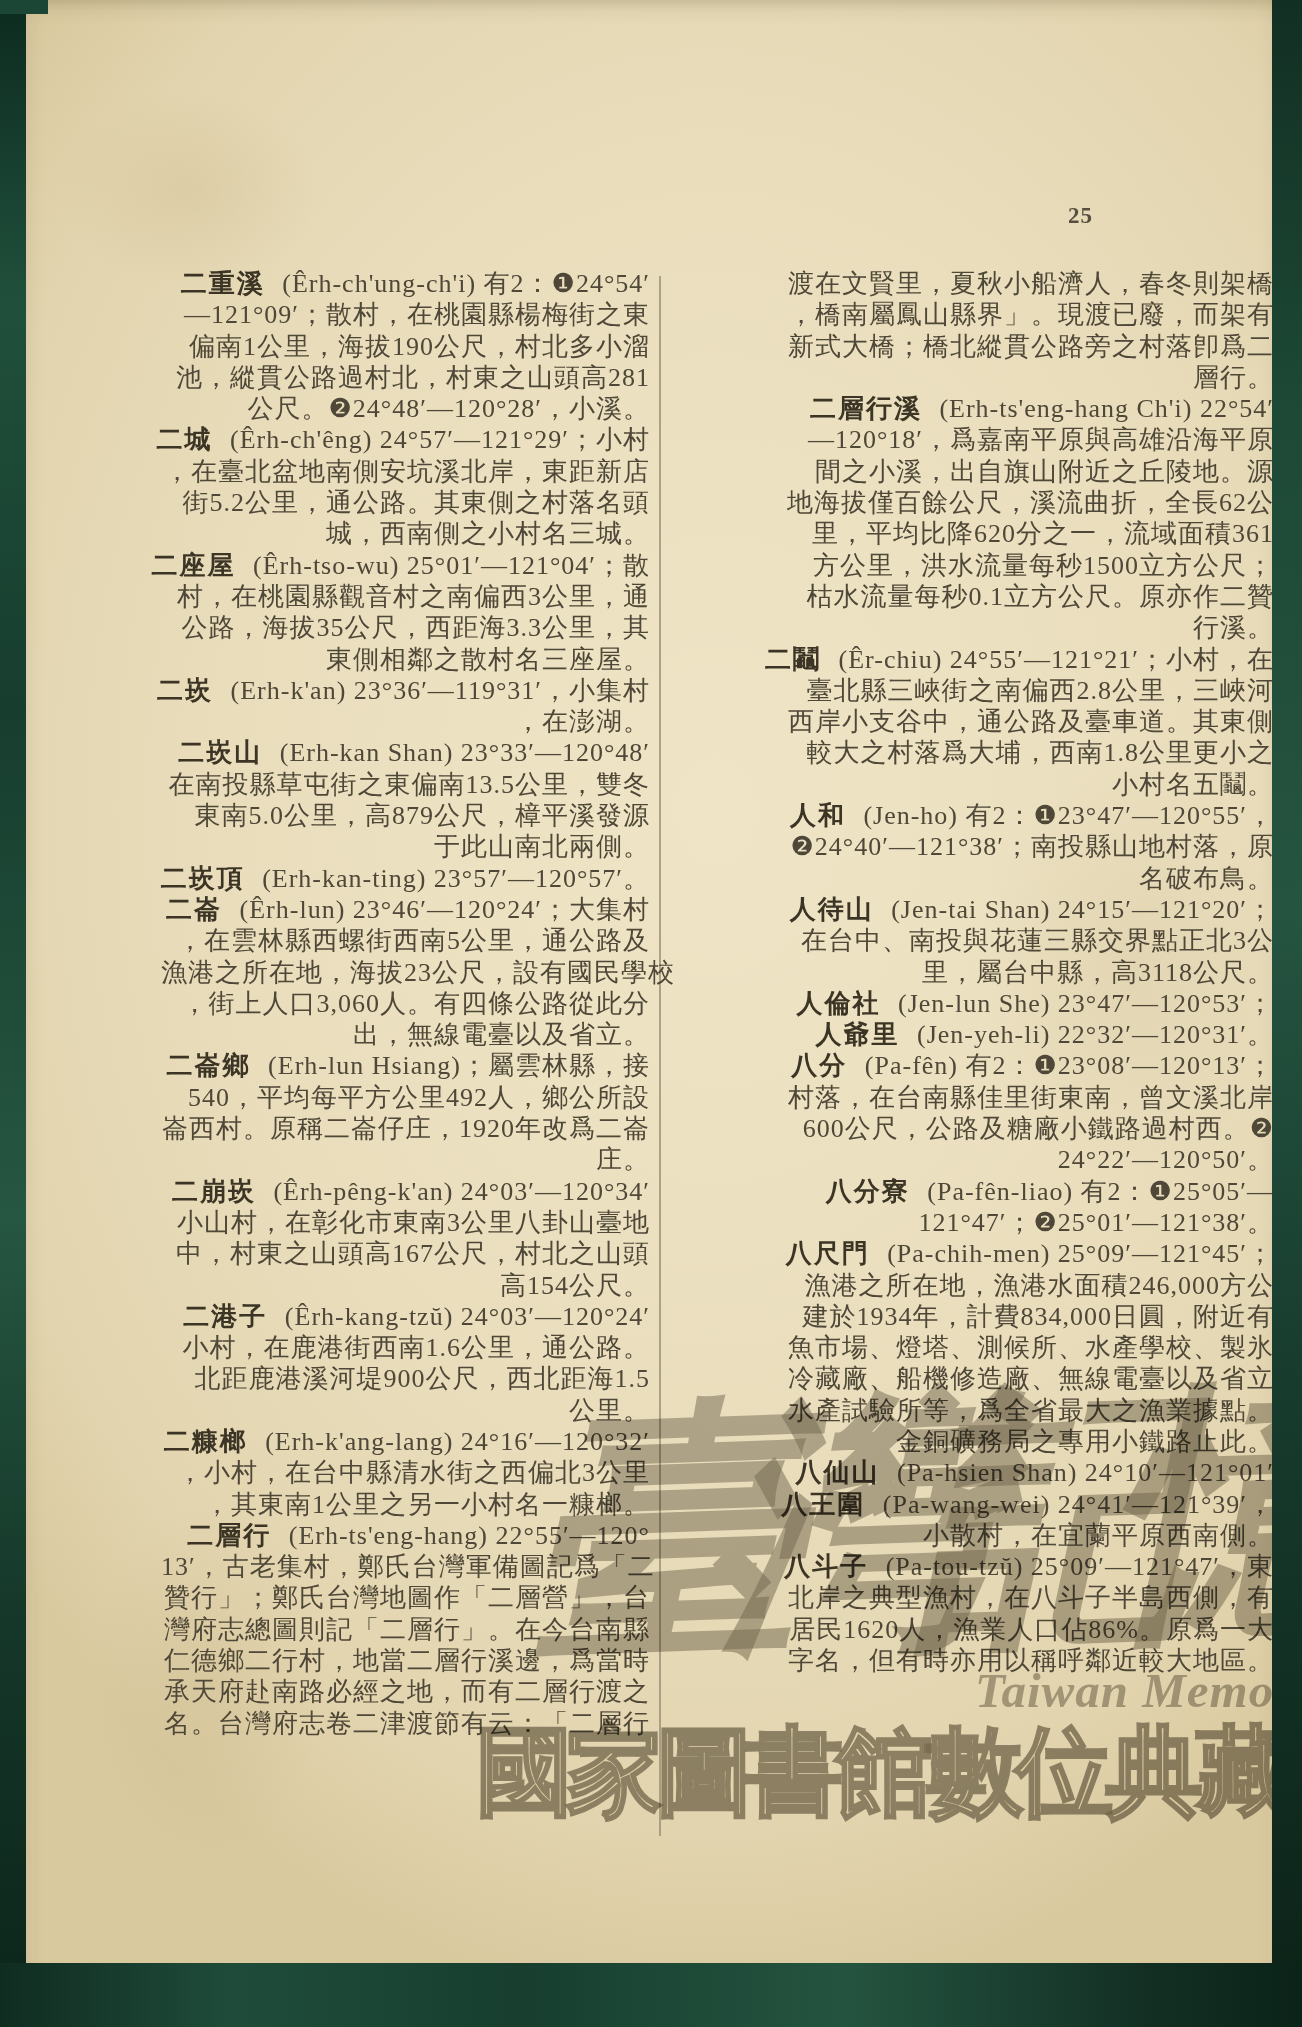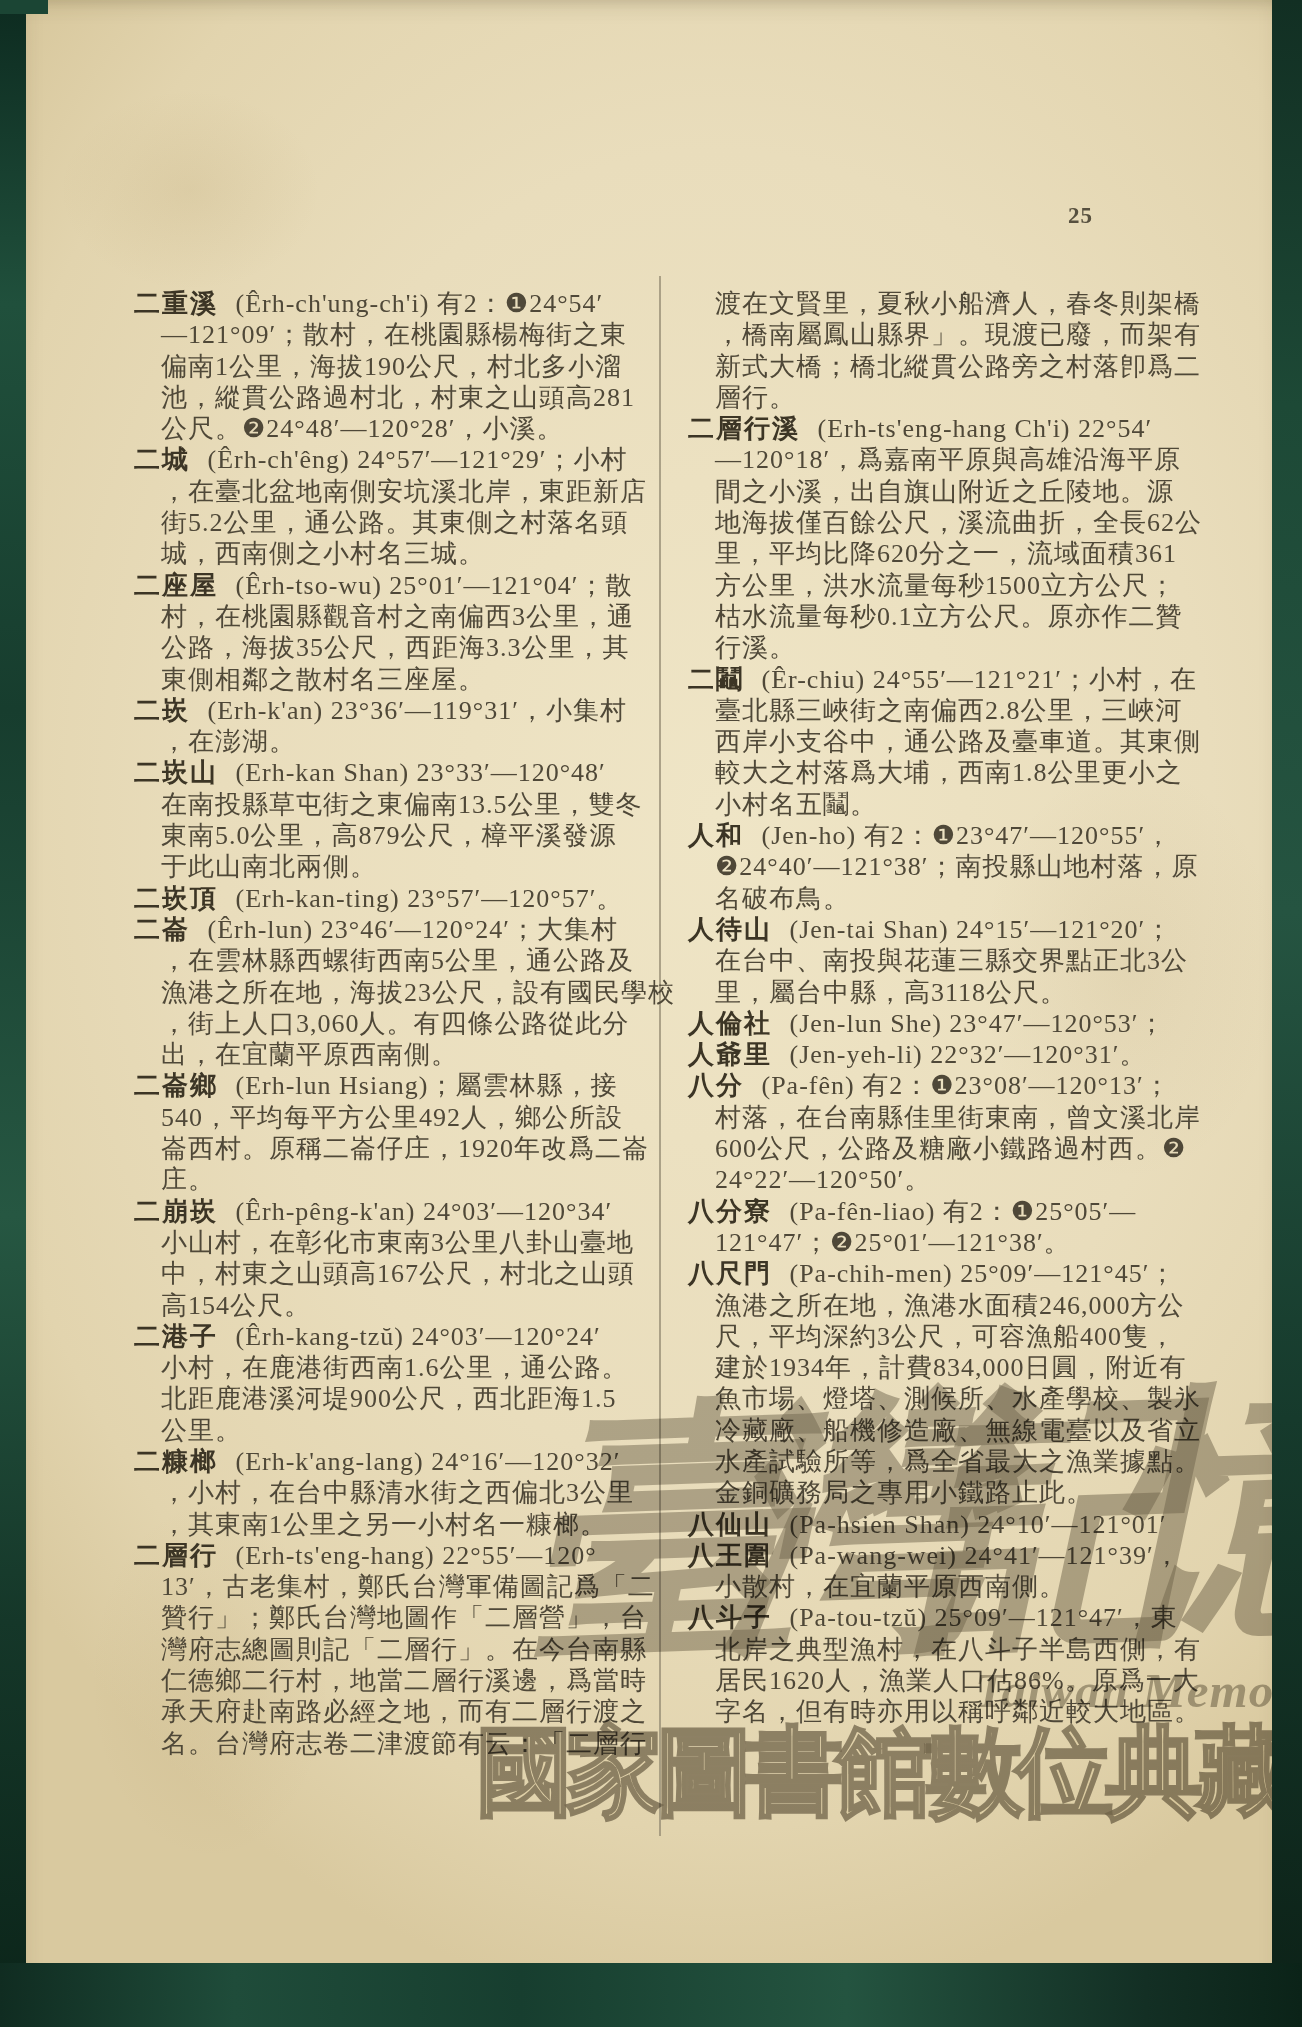--- a/index.html
+++ b/index.html
@@ -30,21 +30,21 @@
     background:radial-gradient(closest-side,rgba(150,120,60,.10),rgba(150,120,60,0));}
   .stain2{position:absolute;left:980px;top:760px;width:300px;height:420px;border-radius:50%;
     background:radial-gradient(closest-side,rgba(140,110,55,.08),rgba(140,110,55,0));}
   .stain3{position:absolute;left:90px;top:1500px;width:240px;height:360px;border-radius:50%;
     background:radial-gradient(closest-side,rgba(140,110,55,.07),rgba(140,110,55,0));}
 
   .pageno{position:absolute;left:1068px;top:203px;font-size:23px;color:#57503f;letter-spacing:1px;font-weight:bold;}
 
   .divider{position:absolute;left:659px;top:276px;width:2px;height:1560px;background:#968c74;opacity:.75;}
 
-  .col{position:absolute;top:288px;}
+  .col{position:absolute;top:268px;text-align:right;}
   .col-left{left:134px;width:516px;}
   .col-right{left:688px;width:586px;}
   .line{height:31.3px;line-height:31.3px;font-size:26px;color:#4f4838;letter-spacing:1px;white-space:nowrap;}
   .line.indent{padding-left:27px;}
   .head{font-weight:bold;color:#3c3525;margin-right:10px;letter-spacing:2px;}
 
   .wm{position:absolute;mix-blend-mode:multiply;pointer-events:none;}
   .wm-cursive{
     left:528px;top:1360px;width:800px;height:340px;
     font-size:272px;line-height:330px;font-style:italic;font-weight:bold;
@@ -92,21 +92,21 @@
       <div class="line indent"><span>，在澎湖。</span></div>
       <div class="line"><span class="head">二崁山</span><span> (Erh-kan Shan) 23°33′—120°48′</span></div>
       <div class="line indent"><span>在南投縣草屯街之東偏南13.5公里，雙冬</span></div>
       <div class="line indent"><span>東南5.0公里，高879公尺，樟平溪發源</span></div>
       <div class="line indent"><span>于此山南北兩側。</span></div>
       <div class="line"><span class="head">二崁頂</span><span> (Erh-kan-ting) 23°57′—120°57′。</span></div>
       <div class="line"><span class="head">二崙</span><span> (Êrh-lun) 23°46′—120°24′；大集村</span></div>
       <div class="line indent"><span>，在雲林縣西螺街西南5公里，通公路及</span></div>
       <div class="line indent"><span>漁港之所在地，海拔23公尺，設有國民學校</span></div>
       <div class="line indent"><span>，街上人口3,060人。有四條公路從此分</span></div>
-      <div class="line indent"><span>出，在宜蘭平原西南側。</span></div>
+      <div class="line indent"><span>出，無線電臺以及省立。</span></div>
       <div class="line"><span class="head">二崙鄉</span><span> (Erh-lun Hsiang)；屬雲林縣，接</span></div>
       <div class="line indent"><span>540，平均每平方公里492人，鄉公所設</span></div>
       <div class="line indent"><span>崙西村。原稱二崙仔庄，1920年改爲二崙</span></div>
       <div class="line indent"><span>庄。</span></div>
       <div class="line"><span class="head">二崩崁</span><span> (Êrh-pêng-k'an) 24°03′—120°34′</span></div>
       <div class="line indent"><span>小山村，在彰化市東南3公里八卦山臺地</span></div>
       <div class="line indent"><span>中，村東之山頭高167公尺，村北之山頭</span></div>
       <div class="line indent"><span>高154公尺。</span></div>
       <div class="line"><span class="head">二港子</span><span> (Êrh-kang-tzŭ) 24°03′—120°24′</span></div>
       <div class="line indent"><span>小村，在鹿港街西南1.6公里，通公路。</span></div>
@@ -150,21 +150,20 @@
       <div class="line"><span class="head">人倫社</span><span> (Jen-lun She) 23°47′—120°53′；</span></div>
       <div class="line"><span class="head">人爺里</span><span> (Jen-yeh-li) 22°32′—120°31′。</span></div>
       <div class="line"><span class="head">八分</span><span> (Pa-fên) 有2：❶23°08′—120°13′；</span></div>
       <div class="line indent"><span>村落，在台南縣佳里街東南，曾文溪北岸</span></div>
       <div class="line indent"><span>600公尺，公路及糖廠小鐵路過村西。❷</span></div>
       <div class="line indent"><span>24°22′—120°50′。</span></div>
       <div class="line"><span class="head">八分寮</span><span> (Pa-fên-liao) 有2：❶25°05′—</span></div>
       <div class="line indent"><span>121°47′；❷25°01′—121°38′。</span></div>
       <div class="line"><span class="head">八尺門</span><span> (Pa-chih-men) 25°09′—121°45′；</span></div>
       <div class="line indent"><span>漁港之所在地，漁港水面積246,000方公</span></div>
-      <div class="line indent"><span>尺，平均深約3公尺，可容漁船400隻，</span></div>
       <div class="line indent"><span>建於1934年，計費834,000日圓，附近有</span></div>
       <div class="line indent"><span>魚市場、燈塔、測候所、水產學校、製氷</span></div>
       <div class="line indent"><span>冷藏廠、船機修造廠、無線電臺以及省立</span></div>
       <div class="line indent"><span>水產試驗所等，爲全省最大之漁業據點。</span></div>
       <div class="line indent"><span>金銅礦務局之專用小鐵路止此。</span></div>
       <div class="line"><span class="head">八仙山</span><span> (Pa-hsien Shan) 24°10′—121°01′</span></div>
       <div class="line"><span class="head">八王圍</span><span> (Pa-wang-wei) 24°41′—121°39′，</span></div>
       <div class="line indent"><span>小散村，在宜蘭平原西南側。</span></div>
       <div class="line"><span class="head">八斗子</span><span> (Pa-tou-tzŭ) 25°09′—121°47′，東</span></div>
       <div class="line indent"><span>北岸之典型漁村，在八斗子半島西側，有</span></div>

